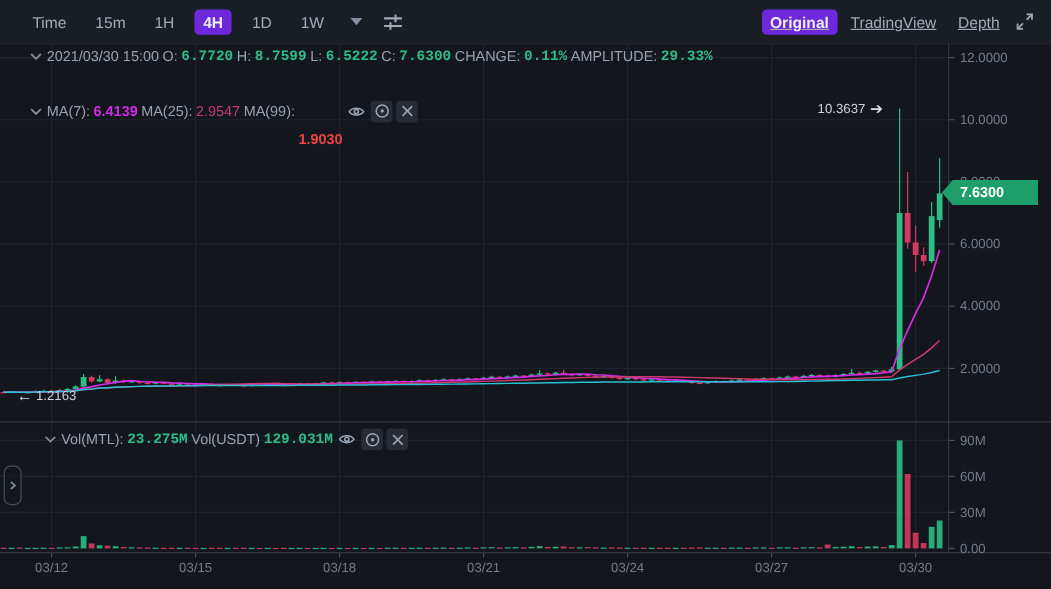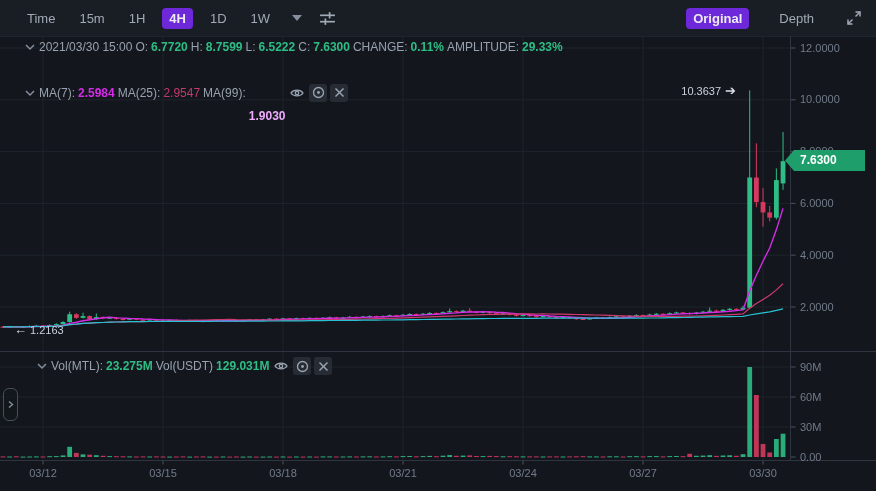--- a/index.html
+++ b/index.html
@@ -5,35 +5,35 @@
   html,body{margin:0;padding:0;background:#13171D;}
   #app{position:relative;width:876px;height:491px;overflow:hidden;
        font-family:"Liberation Sans",sans-serif;background:#13171D;color:#9AA4B2;
        -webkit-font-smoothing:antialiased;}
   
   #toolbar{position:absolute;left:0;top:0;width:876px;height:36px;background:#191D24;
            border-bottom:1px solid #20252D;display:flex;align-items:center;}
   .tb-left{display:flex;align-items:center;gap:10px;padding-left:20px;}
   .tb-item{font-size:13px;color:#A2AAB6;padding:3px 7px;border-radius:4px;cursor:pointer;white-space:nowrap;}
   .tb-item.selected{background:#6d28d9;color:#EAECEF;font-weight:bold;}
-  .tb-right{position:absolute;right:12px;top:0;height:36px;display:flex;align-items:center;gap:23px;}
+  .tb-right{position:absolute;right:12px;top:0;height:36px;display:flex;align-items:center;gap:4px;text-decoration:underline;}
   .caret{width:0;height:0;border-left:5px solid transparent;border-right:5px solid transparent;
          border-top:6px solid #848E9C;margin:0 2px;}
   .tb-icon{display:flex;align-items:center;justify-content:center;width:20px;height:20px;cursor:pointer;}
   .tb-icon svg{stroke:#A2AAB6;}
   
   .legend-row{position:absolute;display:flex;align-items:center;gap:3px;font-size:12px;
               color:#98A1AF;z-index:6;white-space:nowrap;}
   #legend-ohlc{left:24px;top:40px;}
   #legend-ma{left:24px;top:62px;}
   #legend-vol{left:36px;top:357px;}
-  .val-green{color:#2EBD85;font-weight:bold;}
+  .val-green{color:#2EBD85;font-weight:bold;font-family:Liberation Mono, monospace;}
   .val-ma7{color:#D32CE6;font-weight:bold;}
   .val-ma25{color:#C13A6B;font-weight:normal;}
-  .val-ma99{color:#f0abfc;font-weight:bold;margin-top:47px;}
+  .val-ma99{color:#ef4444;font-weight:bold;margin-top:47px;}
   .chev{display:flex;align-items:center;}
   .icon-btn{width:18px;height:18px;border-radius:3px;display:flex;align-items:center;
             justify-content:center;cursor:pointer;}
   .icon-btn.boxed{background:#272C34;}
   .icon-btn svg{stroke:#9AA5B3;}
   
   #anno-high{position:absolute;top:83px;right:140px;font-size:11px;color:#CBD2DB;z-index:5;
              display:flex;align-items:center;gap:4px;}
   #anno-low{position:absolute;left:14px;top:322px;font-size:11px;color:#CBD2DB;z-index:5;
             display:flex;align-items:center;gap:3px;}
@@ -67,20 +67,21 @@
         <svg width="17" height="17" viewBox="0 0 16 16" fill="none" stroke-width="1.6">
           <line x1="1" y1="5" x2="15" y2="5"></line>
             <line x1="10" y1="2" x2="10" y2="8"></line>
           <line x1="1" y1="11" x2="15" y2="11"></line>
             <line x1="6" y1="8" x2="6" y2="14"></line>
         </svg>
       </span>
     </div>
     <div class="tb-right">
       <span class="tb-item selected">Original</span>
+      <span class="tb-item">TradingView</span>
       <span class="tb-item">Depth</span>
       <span class="tb-icon">
         <svg width="16" height="16" viewBox="0 0 16 16" fill="none" stroke-width="1.5">
           <polyline points="9.5,2 14,2 14,6.5"></polyline>
             <line x1="14" y1="2" x2="9.5" y2="6.5"></line>
           <polyline points="2,9.5 2,14 6.5,14"></polyline>
             <line x1="2" y1="14" x2="6.5" y2="9.5"></line>
         </svg>
       </span>
     </div>
@@ -532,21 +533,21 @@
     <span class="val-green">29.33%</span>
   </div>
 
   <div id="legend-ma" class="legend-row">
     <span class="chev">
       <svg width="12" height="12" viewBox="0 0 12 12" fill="none" stroke="#848E9C" stroke-width="1.5">
           <polyline points="2,4 6,8 10,4"></polyline>
         </svg>
     </span>
     <span>MA(7):</span>
-    <span class="val-ma7">2.5984</span>
+    <span class="val-ma7">6.4139</span>
     <span>MA(25):</span>
     <span class="val-ma25">2.9547</span>
     <span>MA(99):</span>
     <span class="val-ma99">1.9030</span>
     <span class="icon-btn">
       <svg width="14" height="12" viewBox="0 0 14 12" fill="none" stroke-width="1.3">
         <path d="M1,6 C3.4,2.2 10.6,2.2 13,6 C10.6,9.8 3.4,9.8 1,6 Z"></path>
           <circle cx="7" cy="6" r="1.7"></circle>
       </svg>
     </span>

